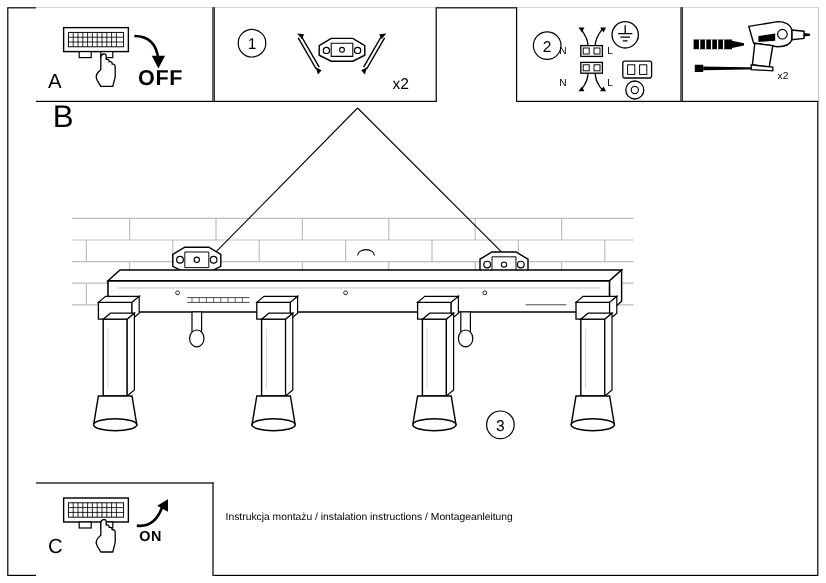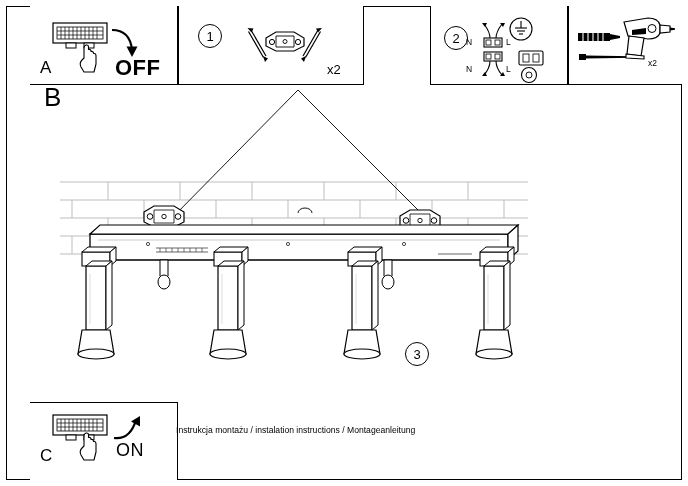--- a/index.html
+++ b/index.html
@@ -25,37 +25,37 @@
     box-sizing: border-box;
   }
   .box {
     border: 1.4px solid #000;
     box-sizing: border-box;
     background: #fff;
   }
   
   #panel-a { left: 30px; top: 6px; width: 148px; height: 79px; border-left: none; border-top: none; }
   #label-a { left: 40px; top: 58px; font-size: 17px; }
-  #label-off { left: 115px; top: 55px; font-size: 22px; font-weight: bold; letter-spacing: .5px; }
+  #label-off { left: 115px; top: 55px; font-size: 18px; font-weight: bold; letter-spacing: .5px; }
   
   #panel-1 { left: 178px; top: 6px; width: 186px; height: 79px; border-top: none; }
   #x2-label { left: 327px; top: 62px; font-size: 13px; }
   
   #panel-2 { left: 430px; top: 6px; width: 138px; height: 79px; border-top: none; }
   
   #panel-tools { left: 568px; top: 6px; width: 114px; height: 79px; border-top: none; border-right: none; }
   #tools-x2 { left: 648px; top: 58px; font-size: 8.5px; }
   
   #panel-c { left: 30px; top: 402px; width: 148px; height: 78px; border-left: none; border-bottom: none; }
   #label-c { left: 40px; top: 446px; font-size: 17px; }
-  #label-on { left: 116px; top: 440px; font-size: 18px; font-weight: normal; letter-spacing: .5px; }
+  #label-on { left: 116px; top: 440px; font-size: 12px; font-weight: bold; letter-spacing: .5px; }
   
   #label-b { left: 44px; top: 82px; font-size: 26px; }
   
-  #footer-text { left: 176px; top: 424px; font-size: 8.6px; line-height: 13px; color: #000; text-align: right; }
+  #footer-text { left: 188px; top: 424px; font-size: 8.6px; line-height: 13px; color: #000; text-align: right; }
   
   .circ {
     border: 1.5px solid #000;
     border-radius: 50%;
     width: 22px; height: 22px;
     display: flex; align-items: center; justify-content: center;
     font-size: 13px;
     background: #fff;
   }
   #circ-1 { left: 198px; top: 24px; }

